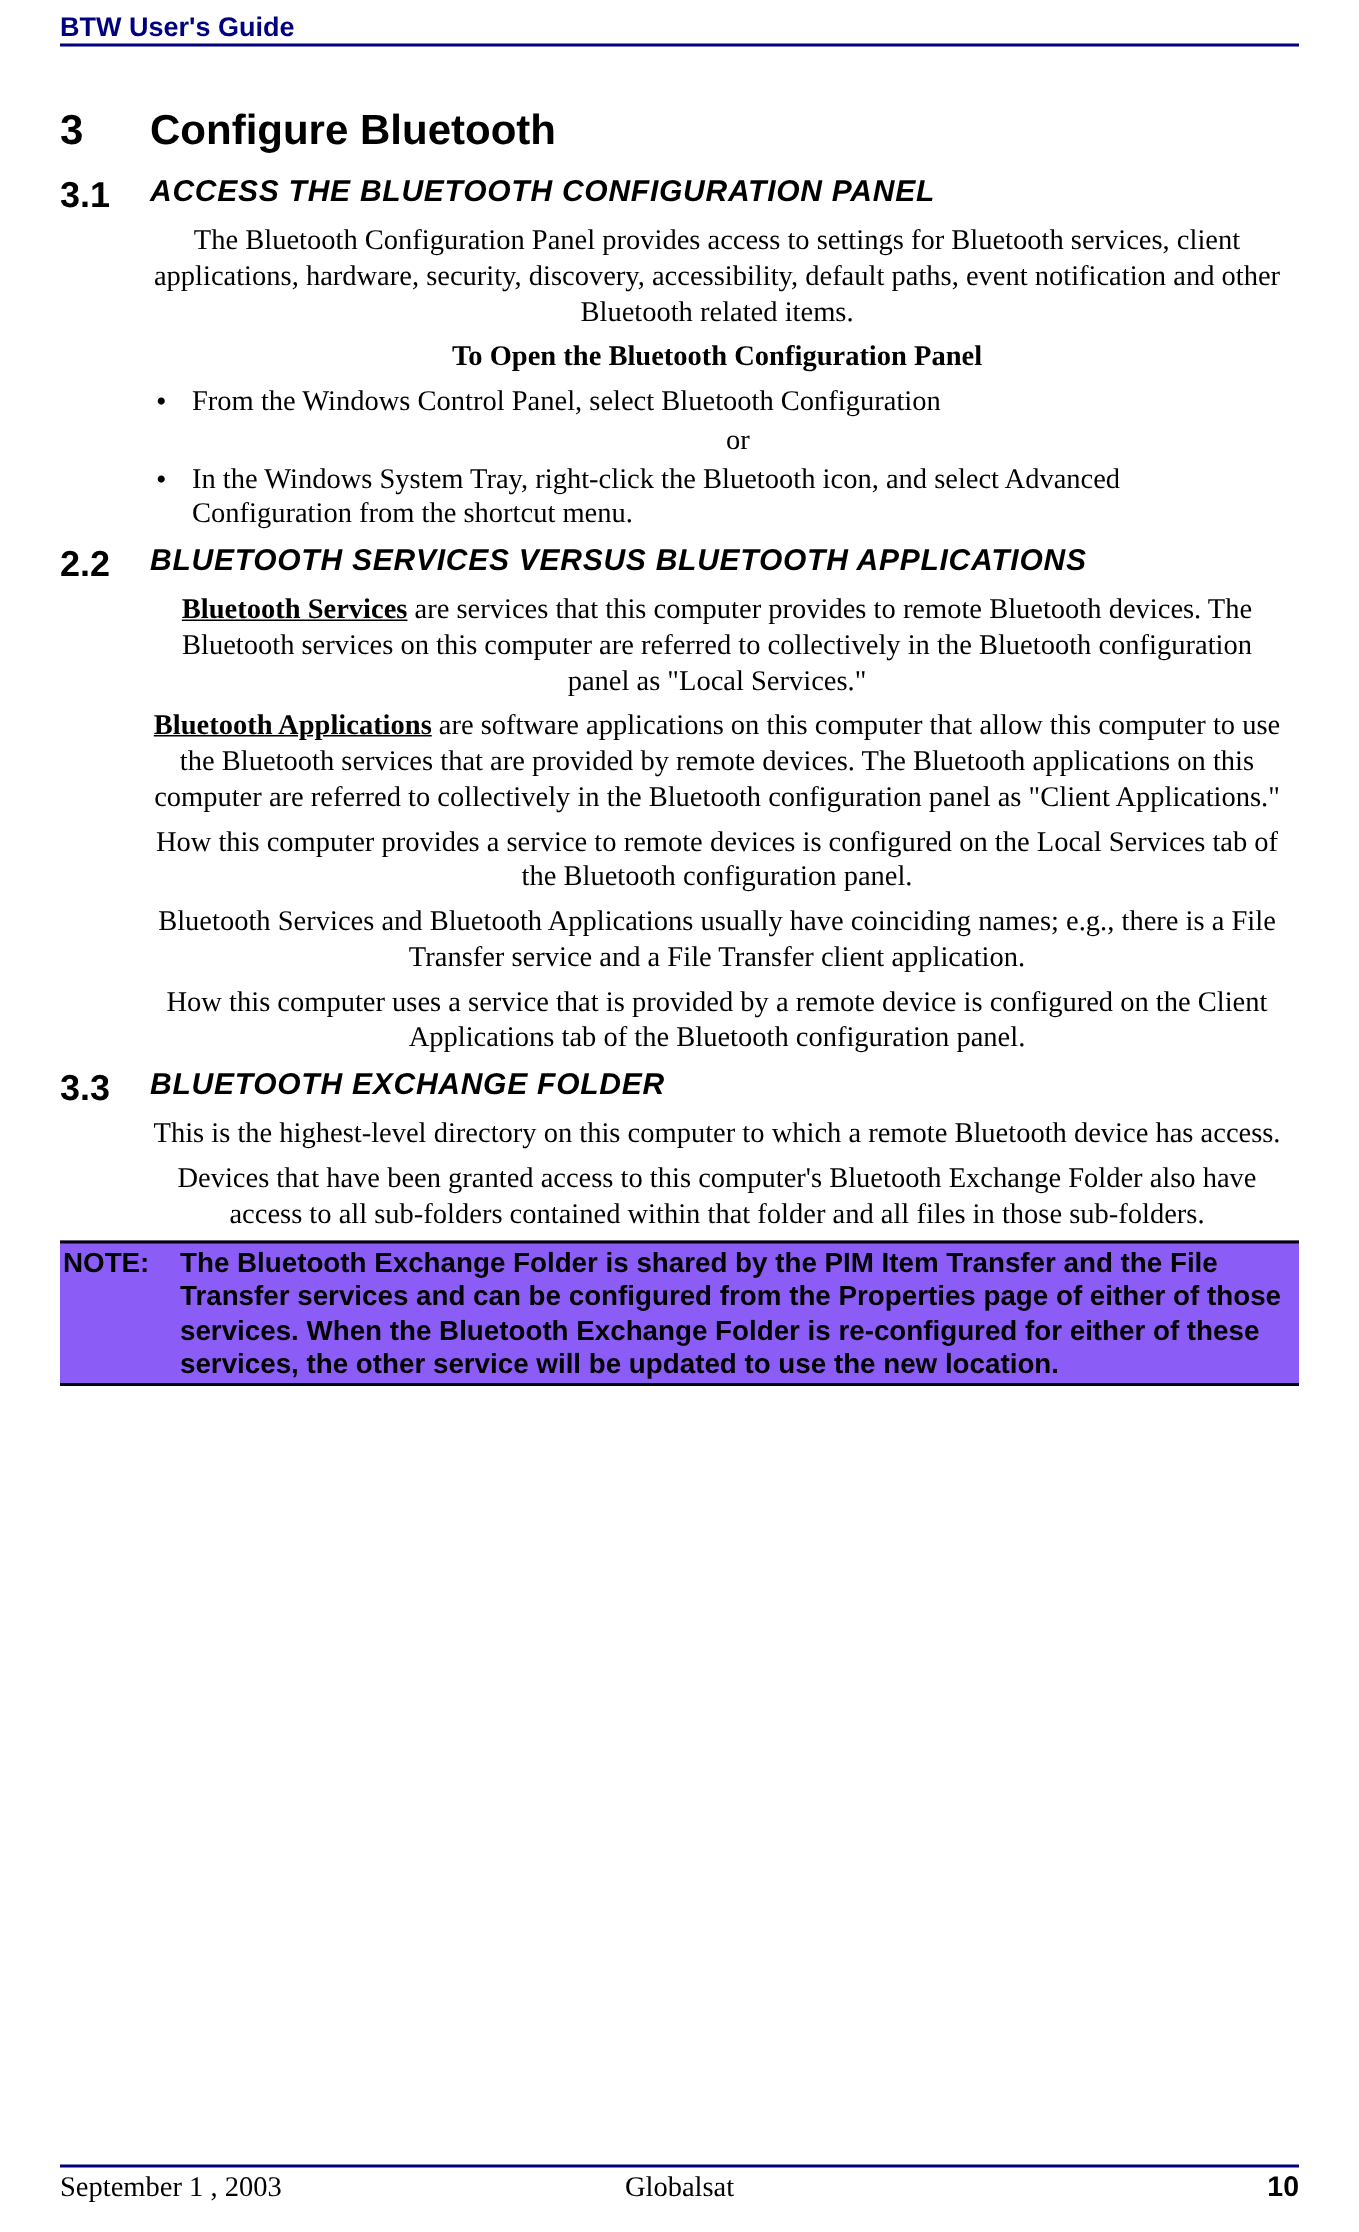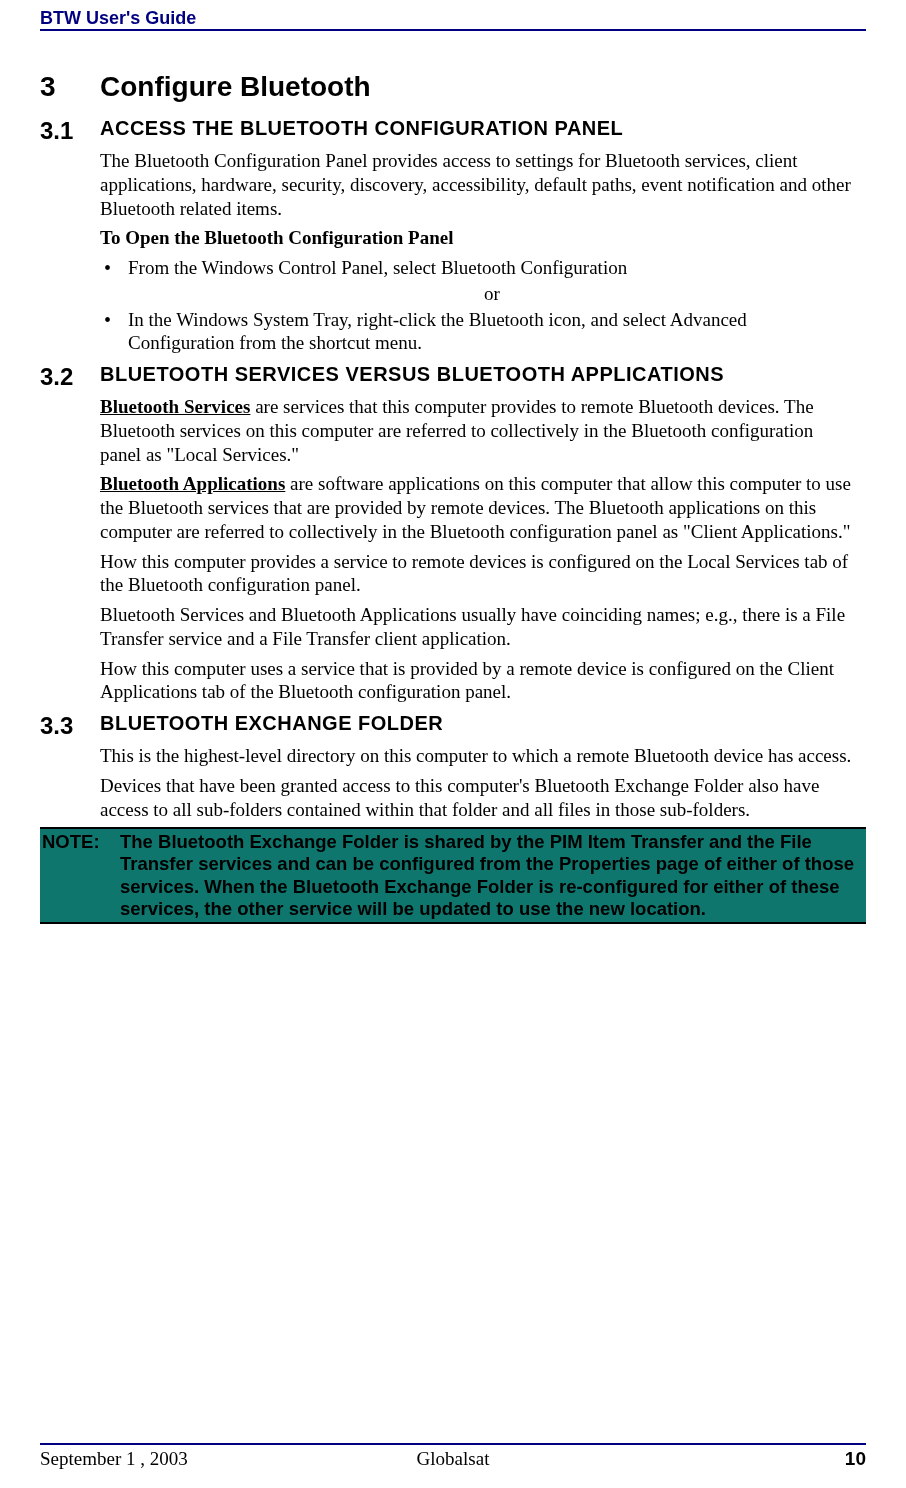--- a/index.html
+++ b/index.html
@@ -59,20 +59,21 @@
     }
     .body-block {
       margin-left: 60px;
       margin-right: 10px;
     }
     p {
       font-size: 19px;
       line-height: 1.25;
       margin-bottom: 6px;
       color: #000;
+      text-align: center;
     }
     .bold-label {
       font-weight: bold;
     }
     .bold-underline {
       font-weight: bold;
       text-decoration: underline;
     }
     ul {
       list-style: none;
@@ -90,21 +91,21 @@
       position: absolute;
       left: -24px;
       font-size: 20px;
       color: #000;
     }
     .or-line {
       margin-left: 0;
       text-align: center;
     }
     .note-box {
-      background: #0f766e;
+      background: #8b5cf6;
       border-top: 2.5px solid #000;
       border-bottom: 2.5px solid #000;
       margin-left: 0;
       margin-right: 0;
       padding: 2px 2px 2px 2px;
       margin-top: 4px;
       display: flex;
     }
     .note-label {
       font-family: Arial, sans-serif;
@@ -137,20 +138,21 @@
       left: 50%;
       transform: translateX(-50%);
     }
     .footer-right {
       font-family: Arial, sans-serif;
       font-weight: bold;
       font-size: 19px;
     }
     .smallcaps {
       font-variant: small-caps;
+      font-style: italic;
     }
   </style>
 </head>
 <body>
 
 <div class="header">
   <div class="header-title">BTW User's Guide</div>
 </div>
 
 <div class="content">
@@ -167,21 +169,21 @@
     <p>The Bluetooth Configuration Panel provides access to settings for Bluetooth services, client applications, hardware, security, discovery, accessibility, default paths, event notification and other Bluetooth related items.</p>
     <p class="bold-label">To Open the Bluetooth Configuration Panel</p>
     <ul>
       <li class="bullet">From the Windows Control Panel, select Bluetooth Configuration</li>
       <li class="or-line">or</li>
       <li class="bullet">In the Windows System Tray, right-click the Bluetooth icon, and select Advanced Configuration from the shortcut menu.</li>
     </ul>
   </div>
 
   <div class="section-row">
-    <div class="section-num">3.2</div>
+    <div class="section-num">2.2</div>
     <div class="section-title smallcaps">BLUETOOTH SERVICES VERSUS BLUETOOTH APPLICATIONS</div>
   </div>
   <div class="body-block">
     <p><span class="bold-underline">Bluetooth Services</span><span> are services that this computer provides to remote Bluetooth devices. The Bluetooth services on this computer are referred to collectively in the Bluetooth configuration panel as "Local Services."</span></p>
     <p><span class="bold-underline">Bluetooth Applications</span><span> are software applications on this computer that allow this computer to use the Bluetooth services that are provided by remote devices. The Bluetooth applications on this computer are referred to collectively in the Bluetooth configuration panel as "Client Applications."</span></p>
     <p>How this computer provides a service to remote devices is configured on the Local Services tab of the Bluetooth configuration panel.</p>
     <p>Bluetooth Services and Bluetooth Applications usually have coinciding names; e.g., there is a File Transfer service and a File Transfer client application.</p>
     <p>How this computer uses a service that is provided by a remote device is configured on the Client Applications tab of the Bluetooth configuration panel.</p>
   </div>
 

